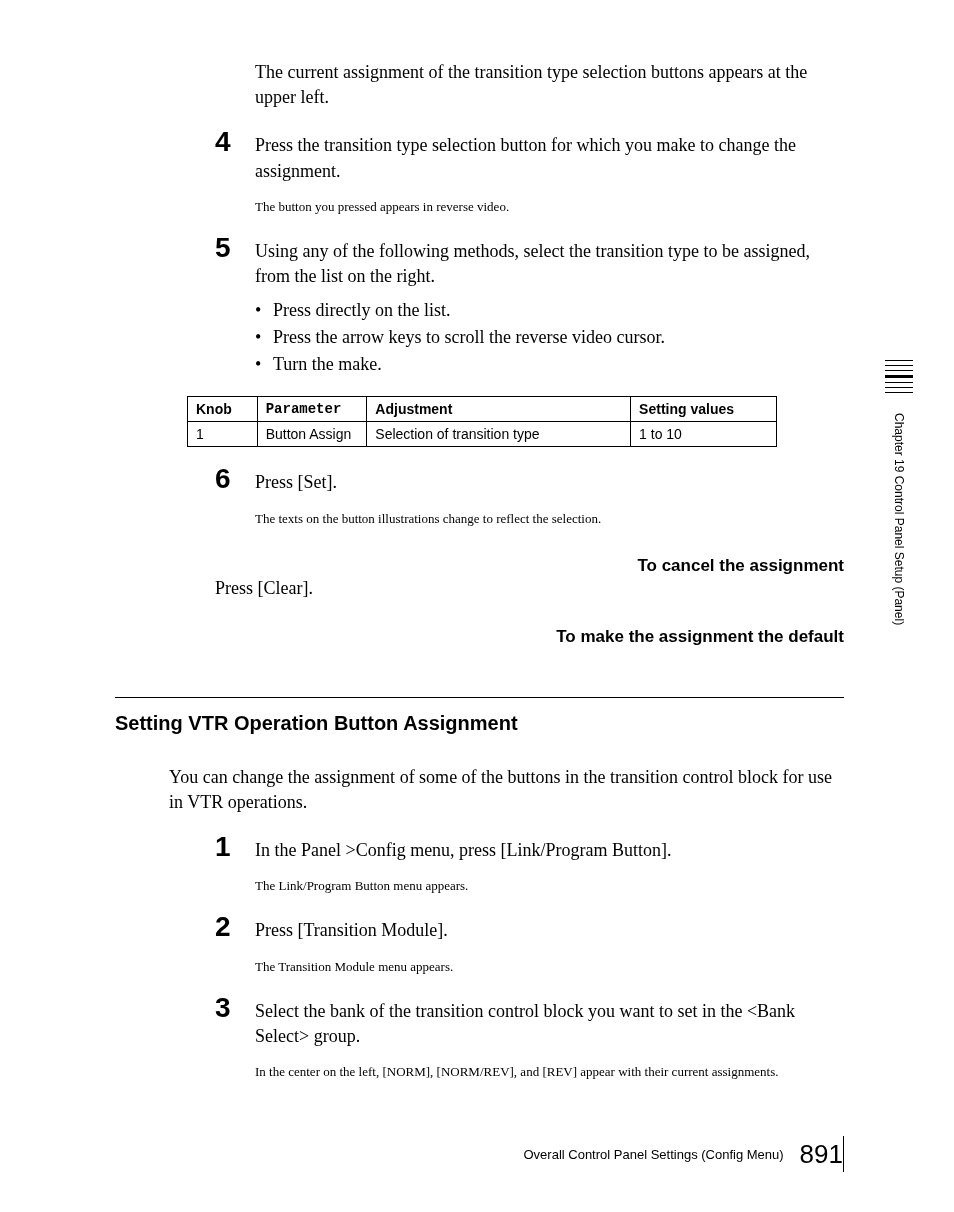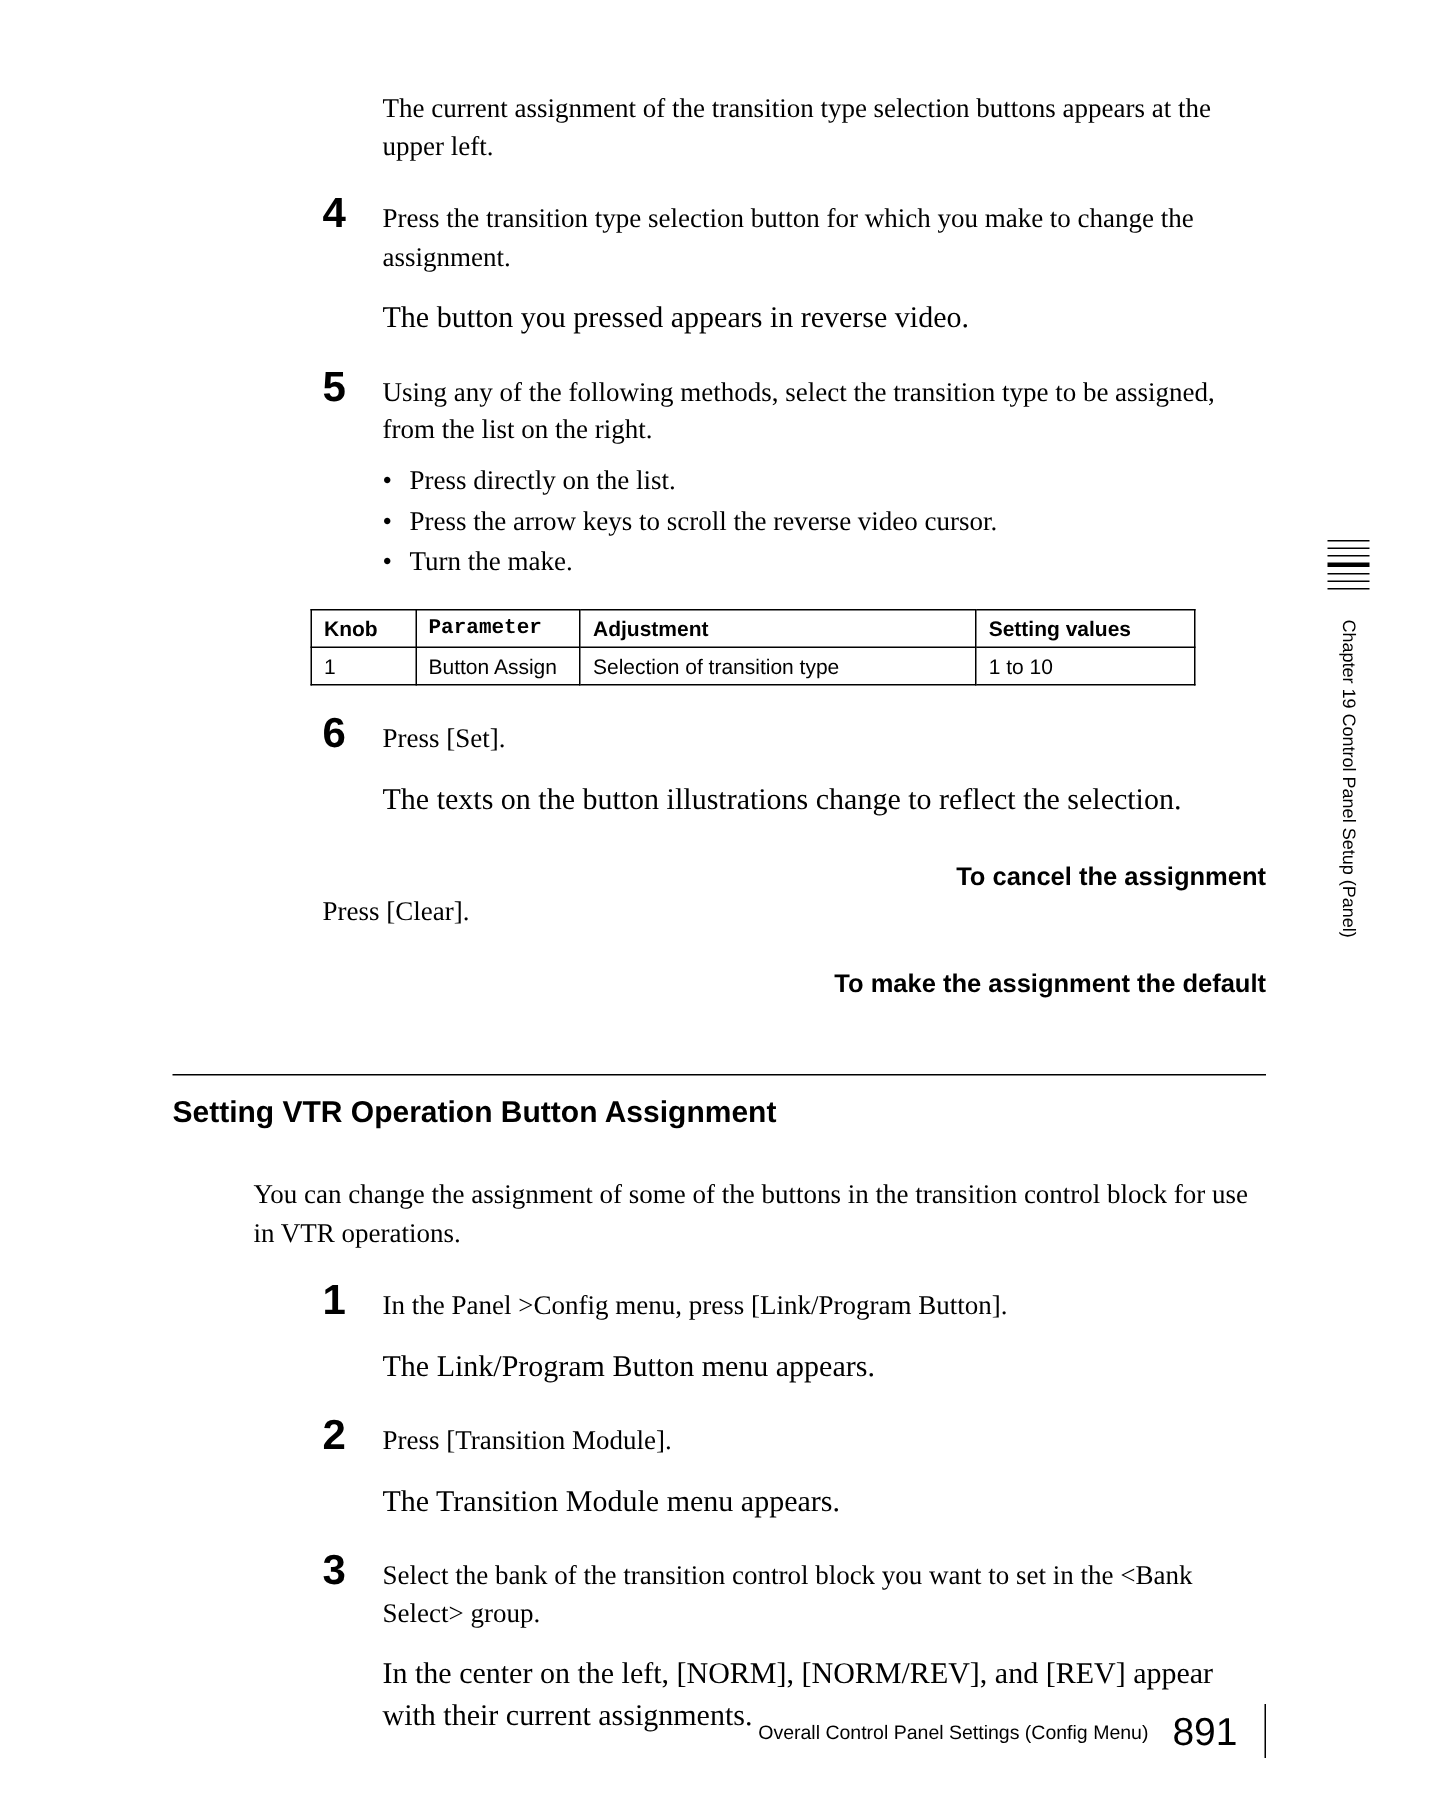--- a/index.html
+++ b/index.html
@@ -35,40 +35,40 @@
       margin-left: 100px;
       line-height: 1;
     }
     .step-text {
       font-size: 18px;
       line-height: 1.4;
       padding-top: 5px;
     }
     .step-followup {
       margin-left: 140px;
-      font-size: 20px;
+      font-size: 13px;
       line-height: 1.4;
       margin-top: 14px;
       margin-bottom: 18px;
     }
     .bullet-list {
       margin-left: 140px;
       font-size: 18px;
       line-height: 1.5;
       margin-bottom: 18px;
     }
     .bullet {
       display: flex;
     }
     .bullet-mark {
       width: 18px;
       flex-shrink: 0;
     }
     .table-wrap {
-      margin-left: 92px;
+      margin-left: 72px;
       margin-bottom: 18px;
     }
     table {
       border-collapse: collapse;
       font-family: Arial, sans-serif;
       font-size: 14px;
       width: 590px;
     }
     th, td {
       border: 1px solid black;
@@ -134,21 +134,20 @@
       margin-top: 10px;
     }
     .footer {
       position: absolute;
       bottom: 40px;
       right: 110px;
       display: flex;
       align-items: center;
       gap: 16px;
       border-right: 1px solid black;
-      padding-right: 18px;
       height: 36px;
     }
     .footer-text {
       font-family: Arial, sans-serif;
       font-size: 13px;
     }
     .footer-page {
       font-family: Arial, sans-serif;
       font-size: 26px;
     }

